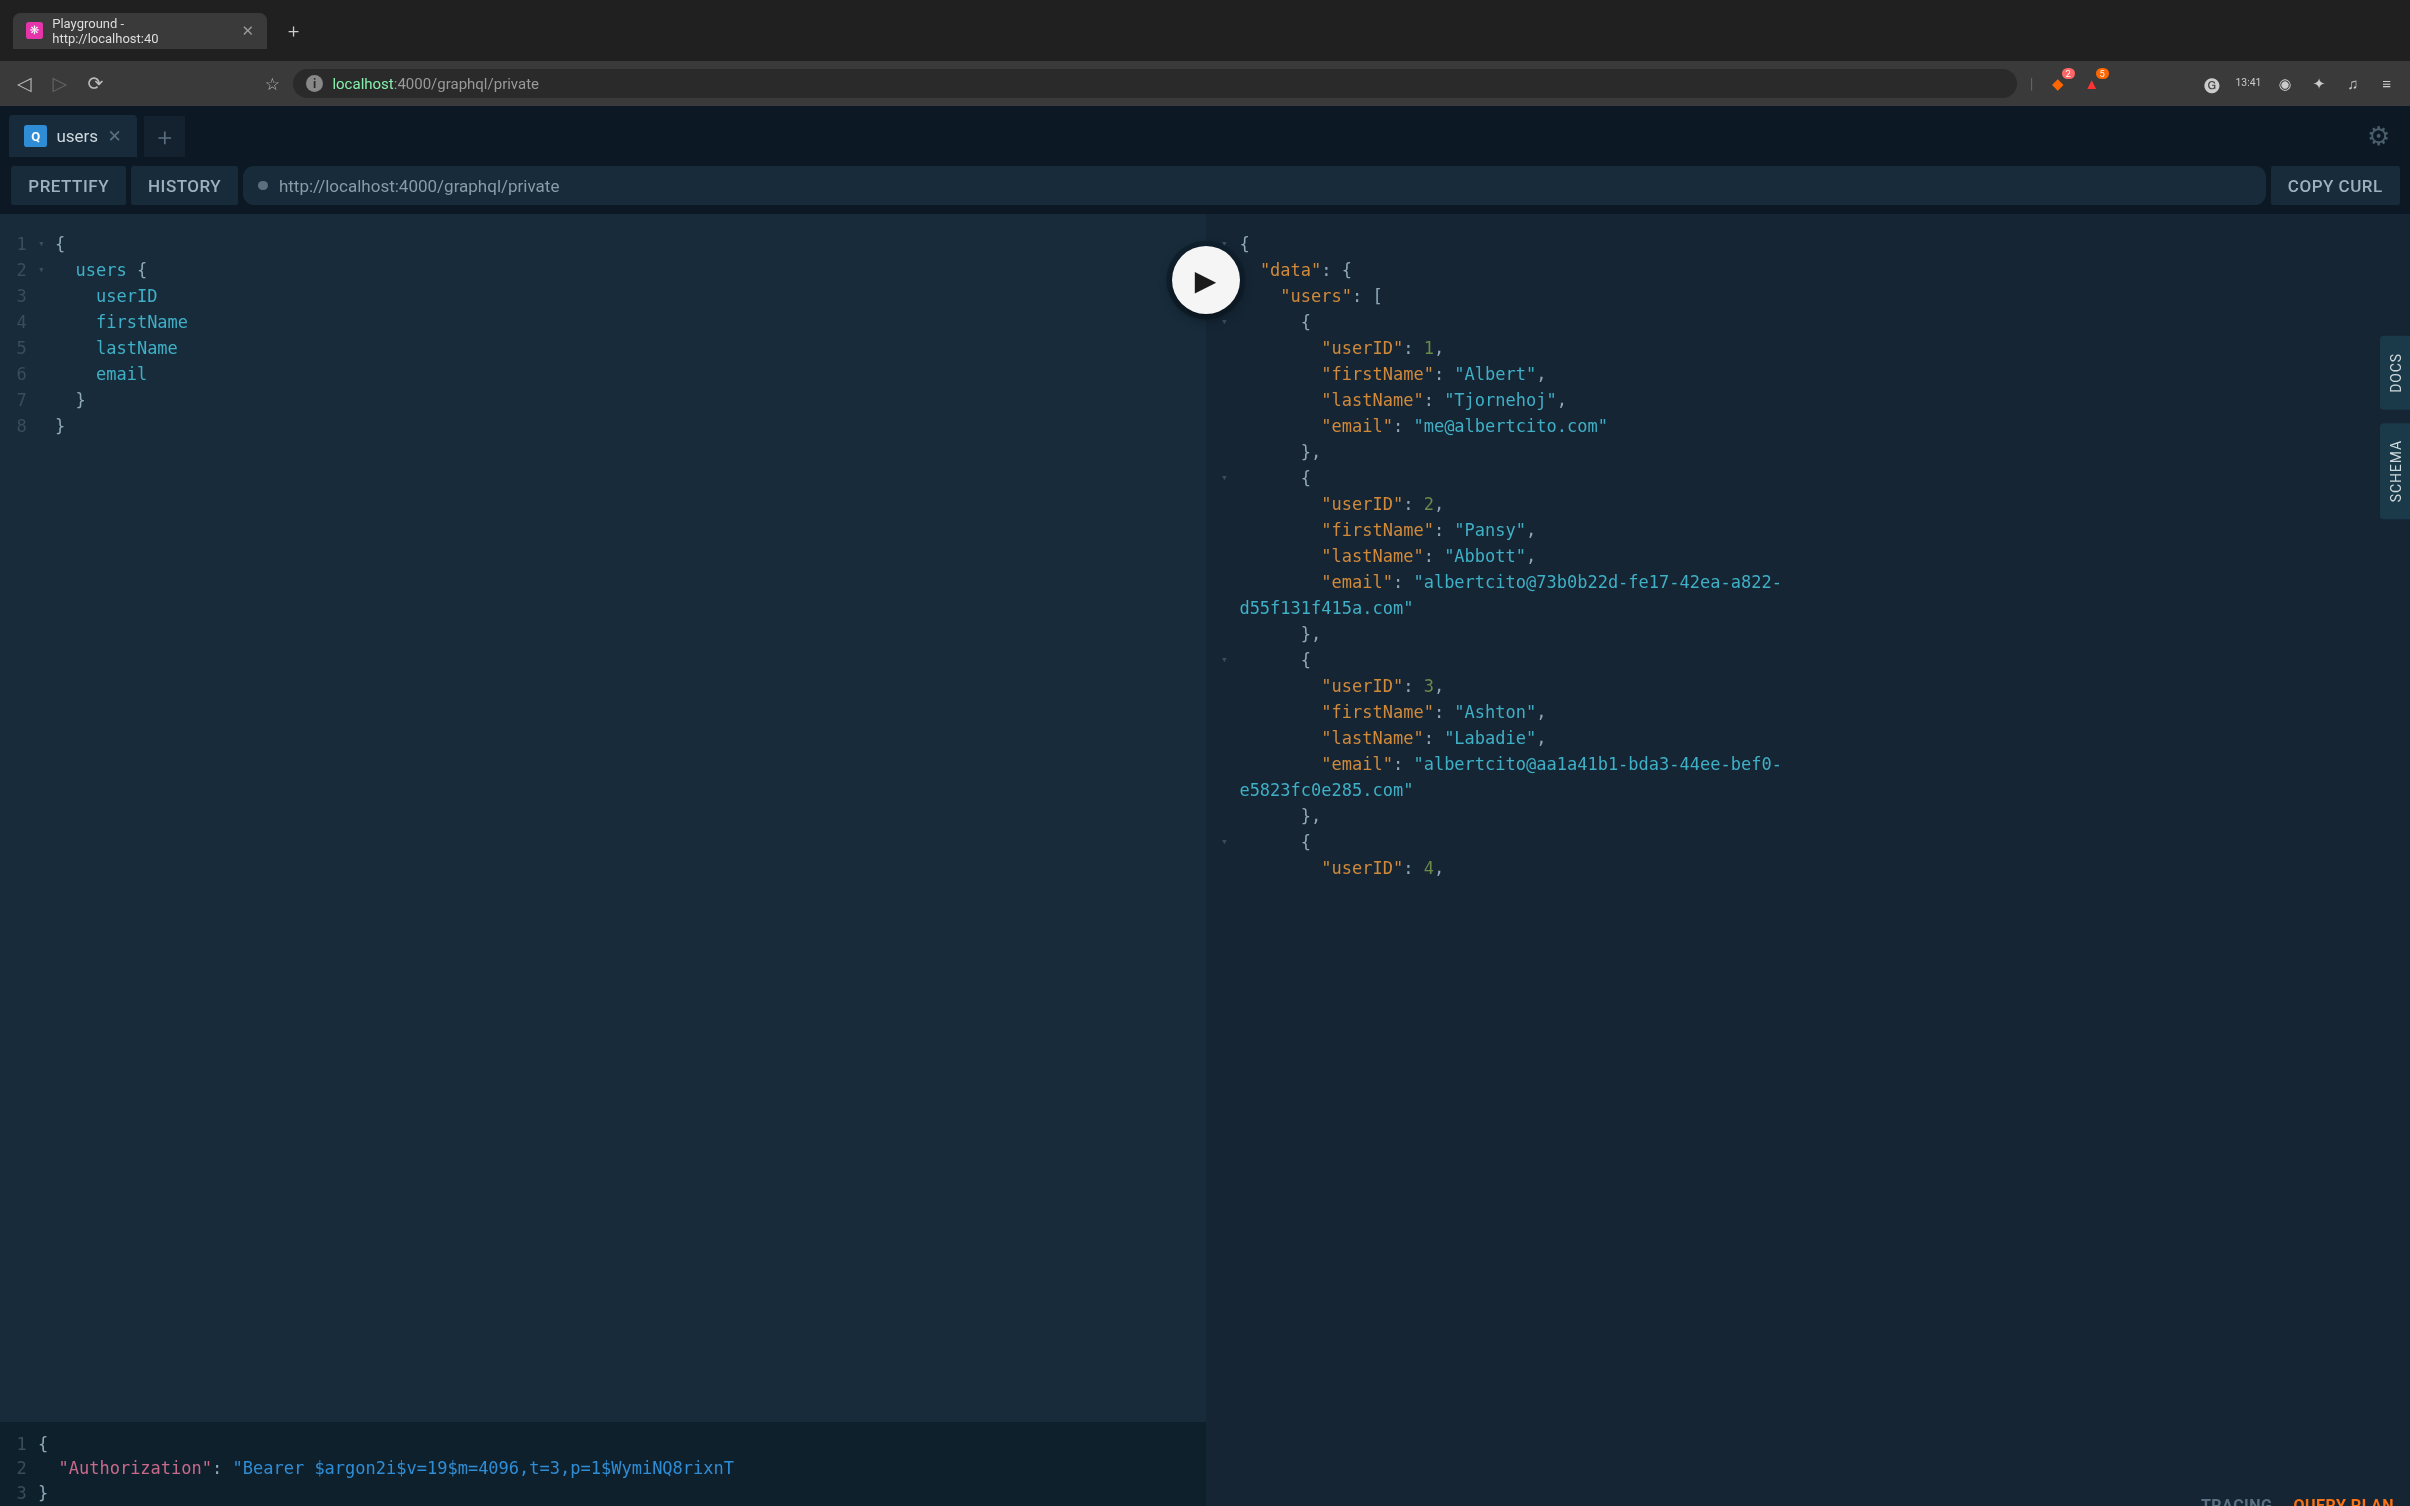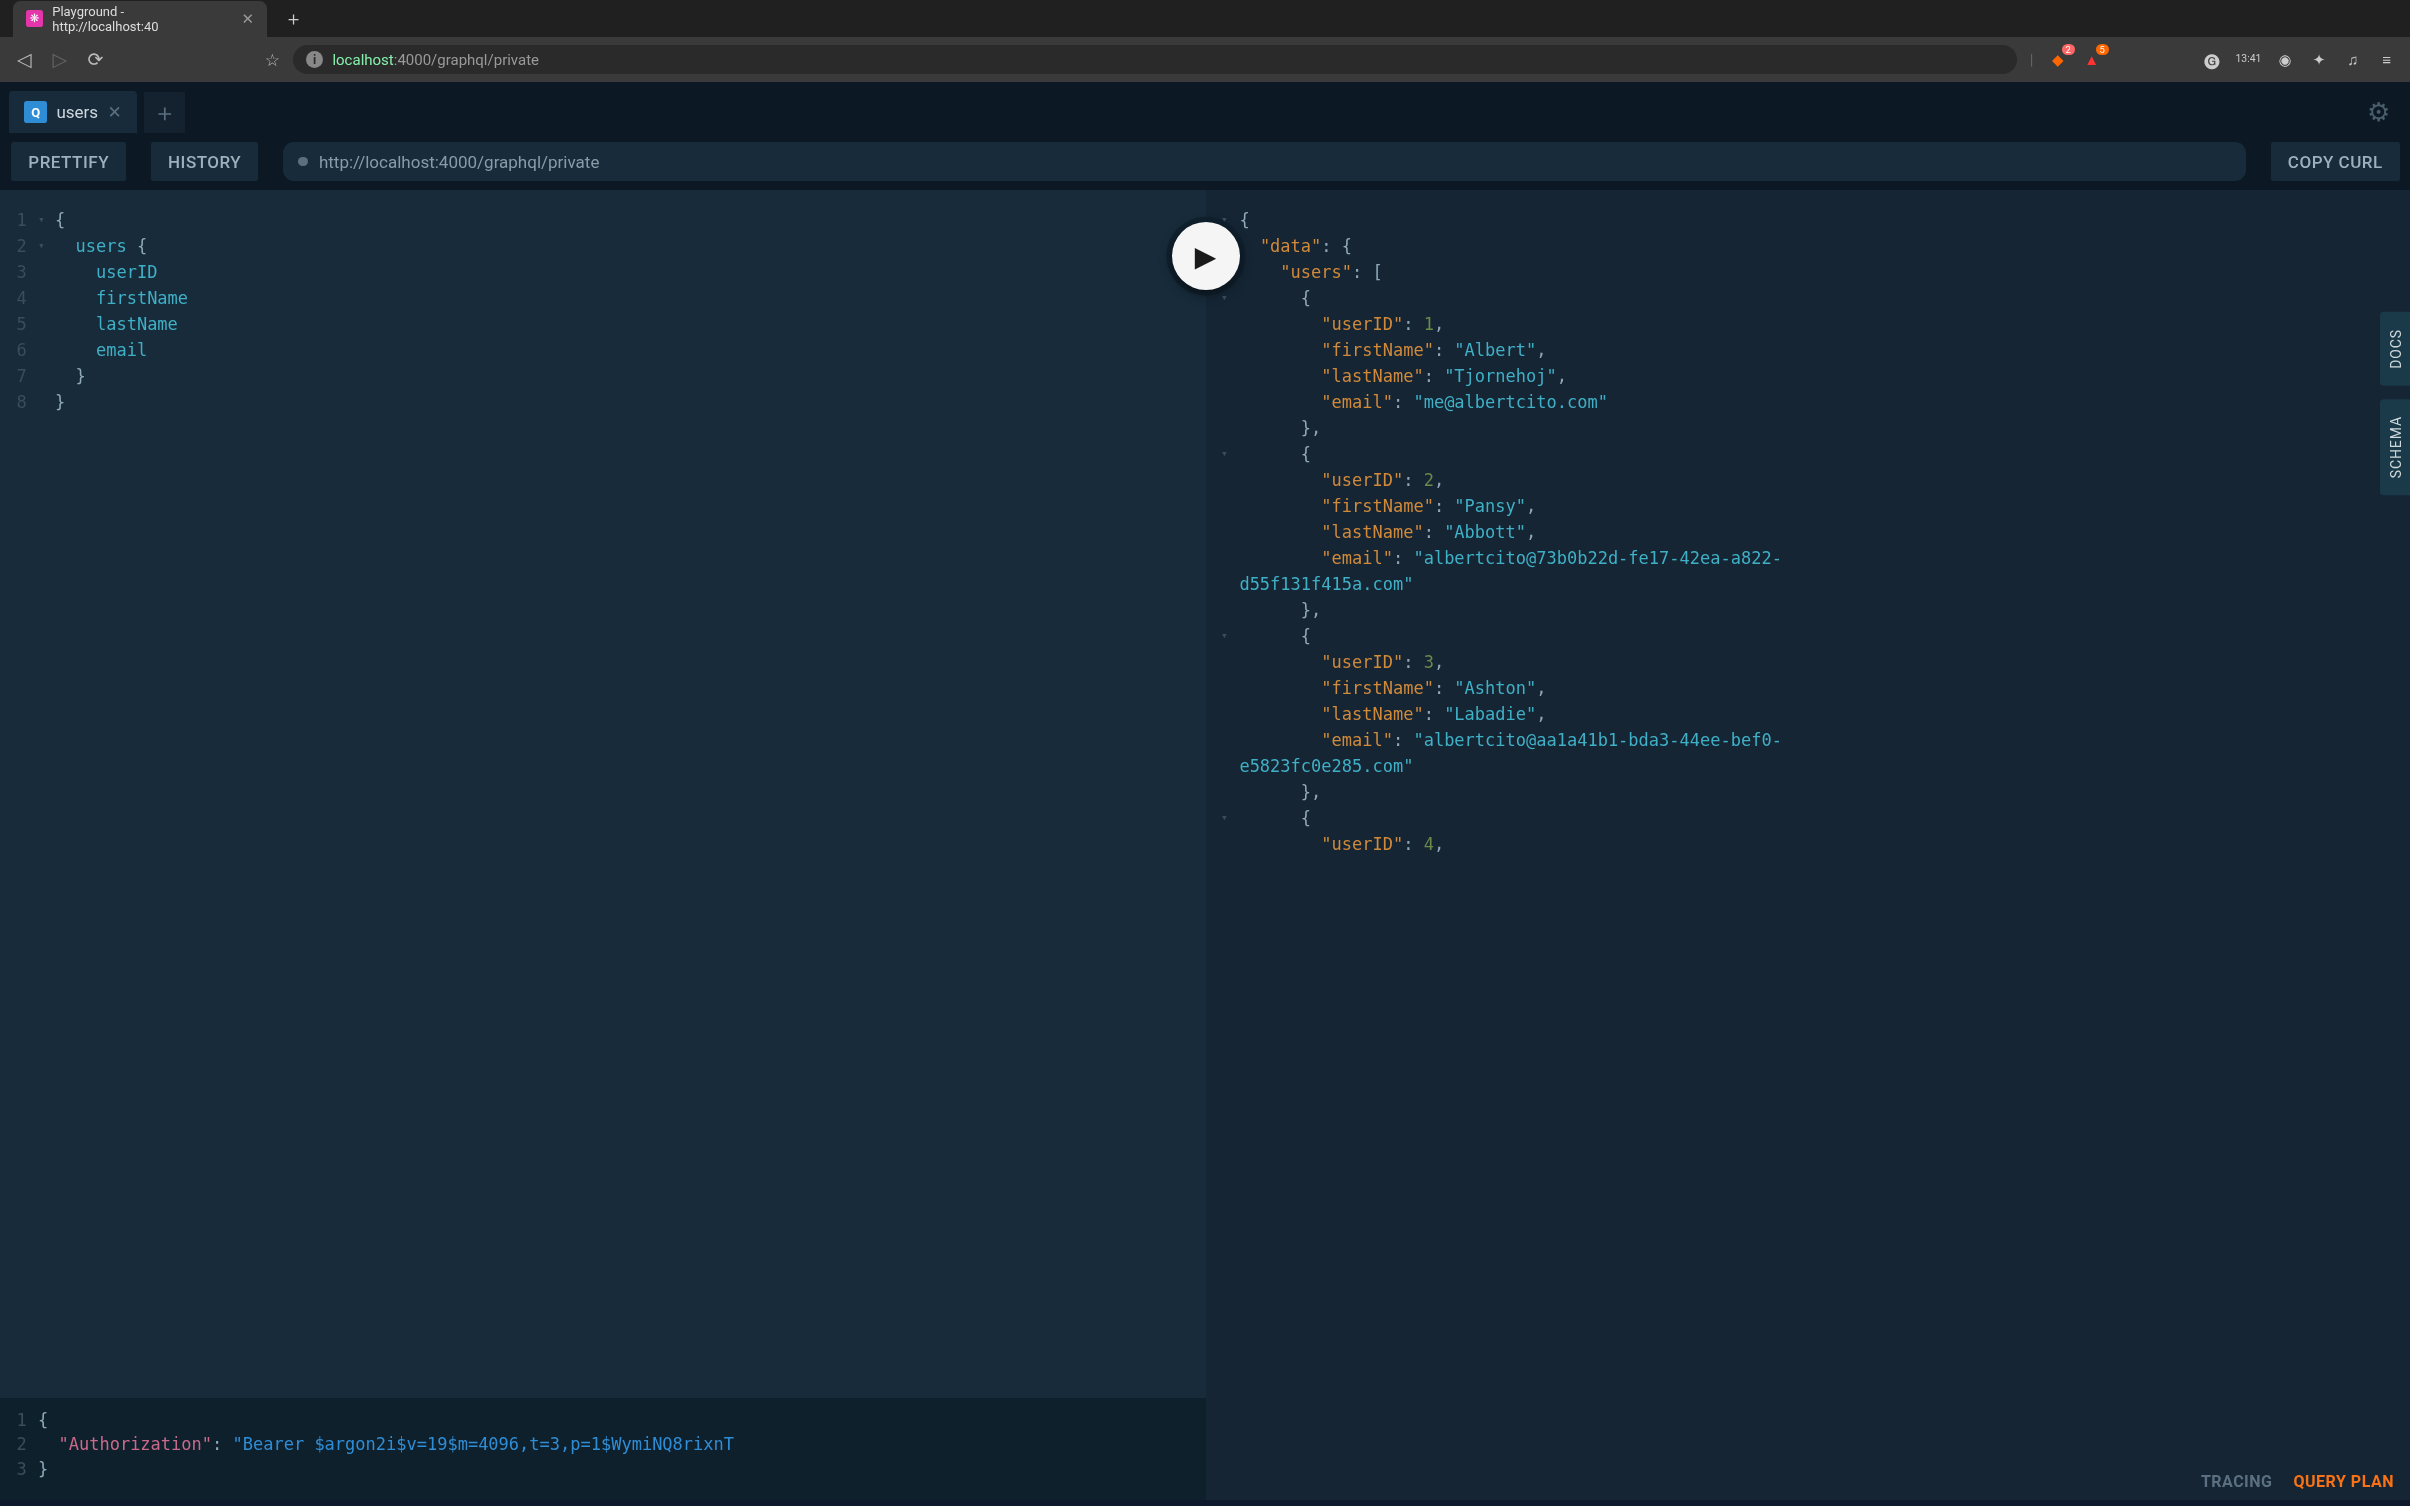--- a/index.html
+++ b/index.html
@@ -11,21 +11,21 @@
   height: 1507px;
   transform-origin: top left;
   overflow: hidden;
 }
 
 
 .browser-chrome { background: #2a2a2a; }
 .tab-strip {
   display: flex;
   align-items: center;
-  height: 37px;
+  height: 61px;
   background: #202020;
   padding-left: 13px;
   gap: 7.5px;
 }
 .browser-tab {
   display: flex; align-items: center; gap: 9.4px;
   height: 36px; padding: 0 13px;
   background: #3a3a3a; border-radius: 7.5px 7.5px 0 0;
   max-width: 254px;
   font-size: 13px;
@@ -104,21 +104,21 @@
   width: 41px; height: 41px; margin-left: 7.5px;
   display:flex;align-items:center;justify-content:center;
   background: #13222e; color: #5a7080; font-size: 24.5px;
 }
 .settings-gear {
   margin-left: auto; margin-right: 11.3px;
   color: #4a5d6b; font-size: 26px;
 }
 
 .toolbar {
-  display: flex; align-items: center; gap: 25px;
+  display: flex; align-items: center; gap: 5px;
   padding: 9.4px 11.3px;
   background: #0c1924;
 }
 .tb-btn {
   padding: 9.4px 17px;
   background: #172b3a;
   color: #9fb0bd;
   font-size: 17px;
   letter-spacing: 0.5px;
   border-radius: 2.8px;

